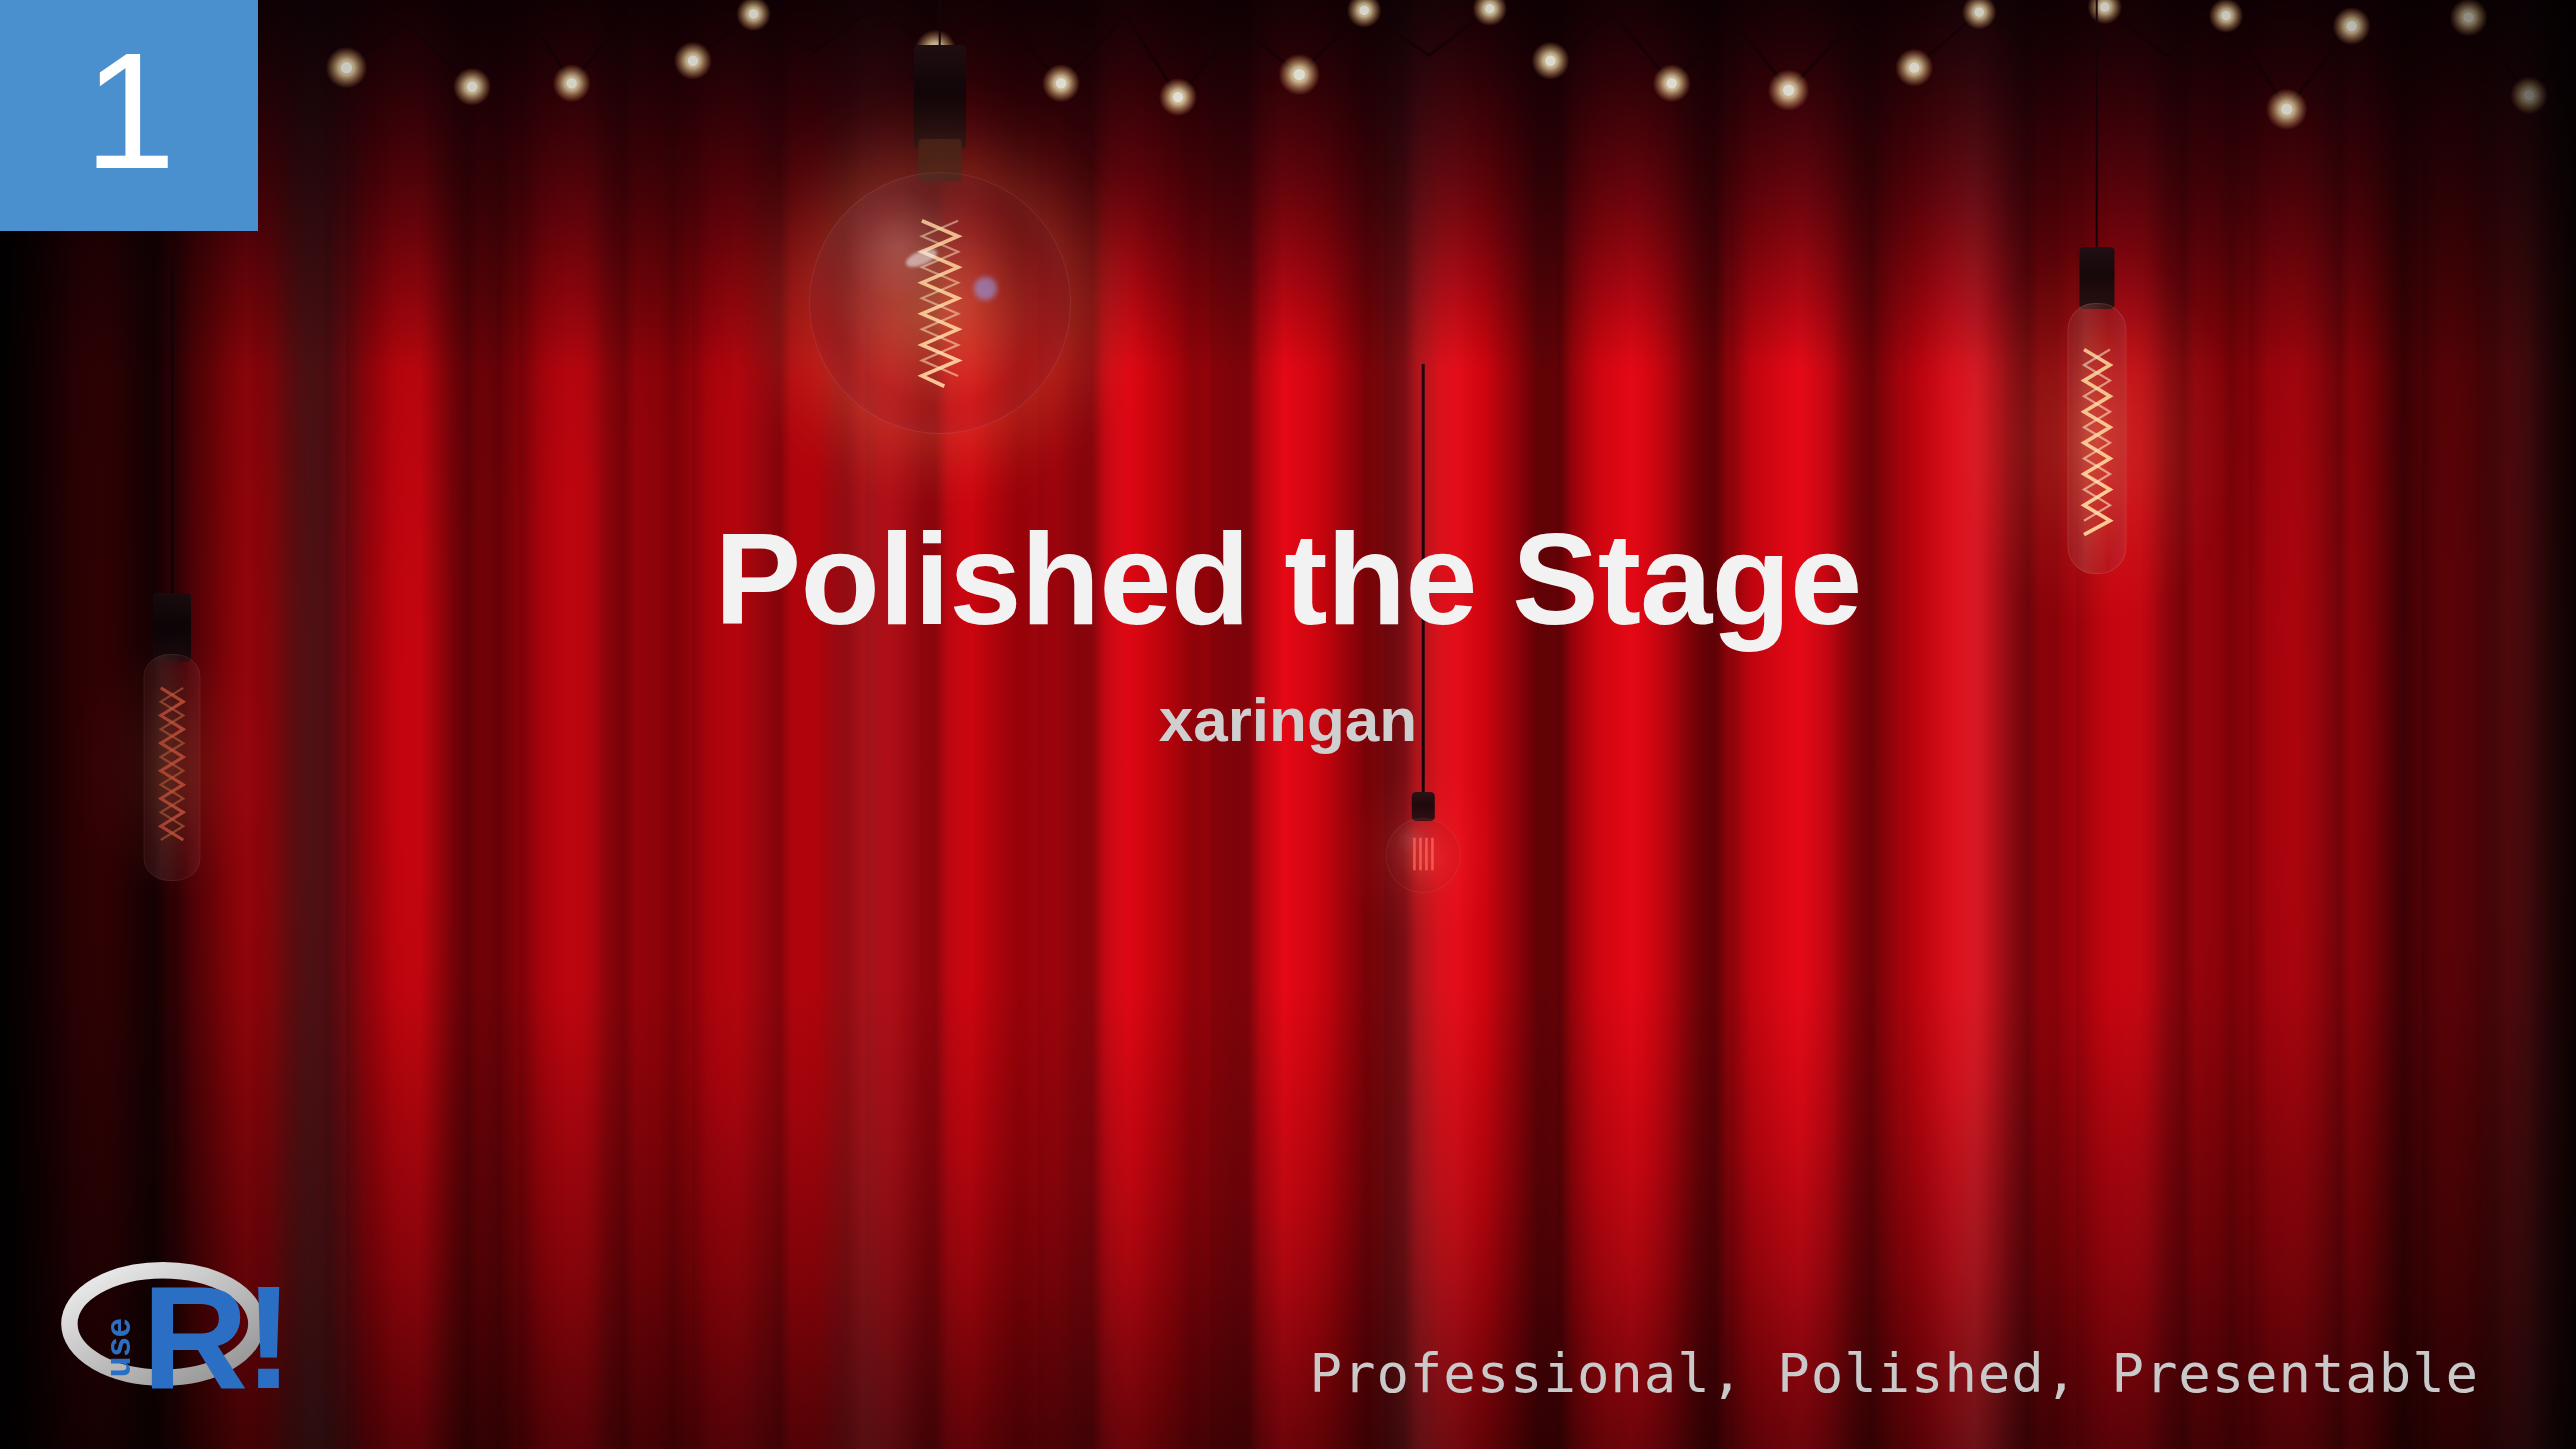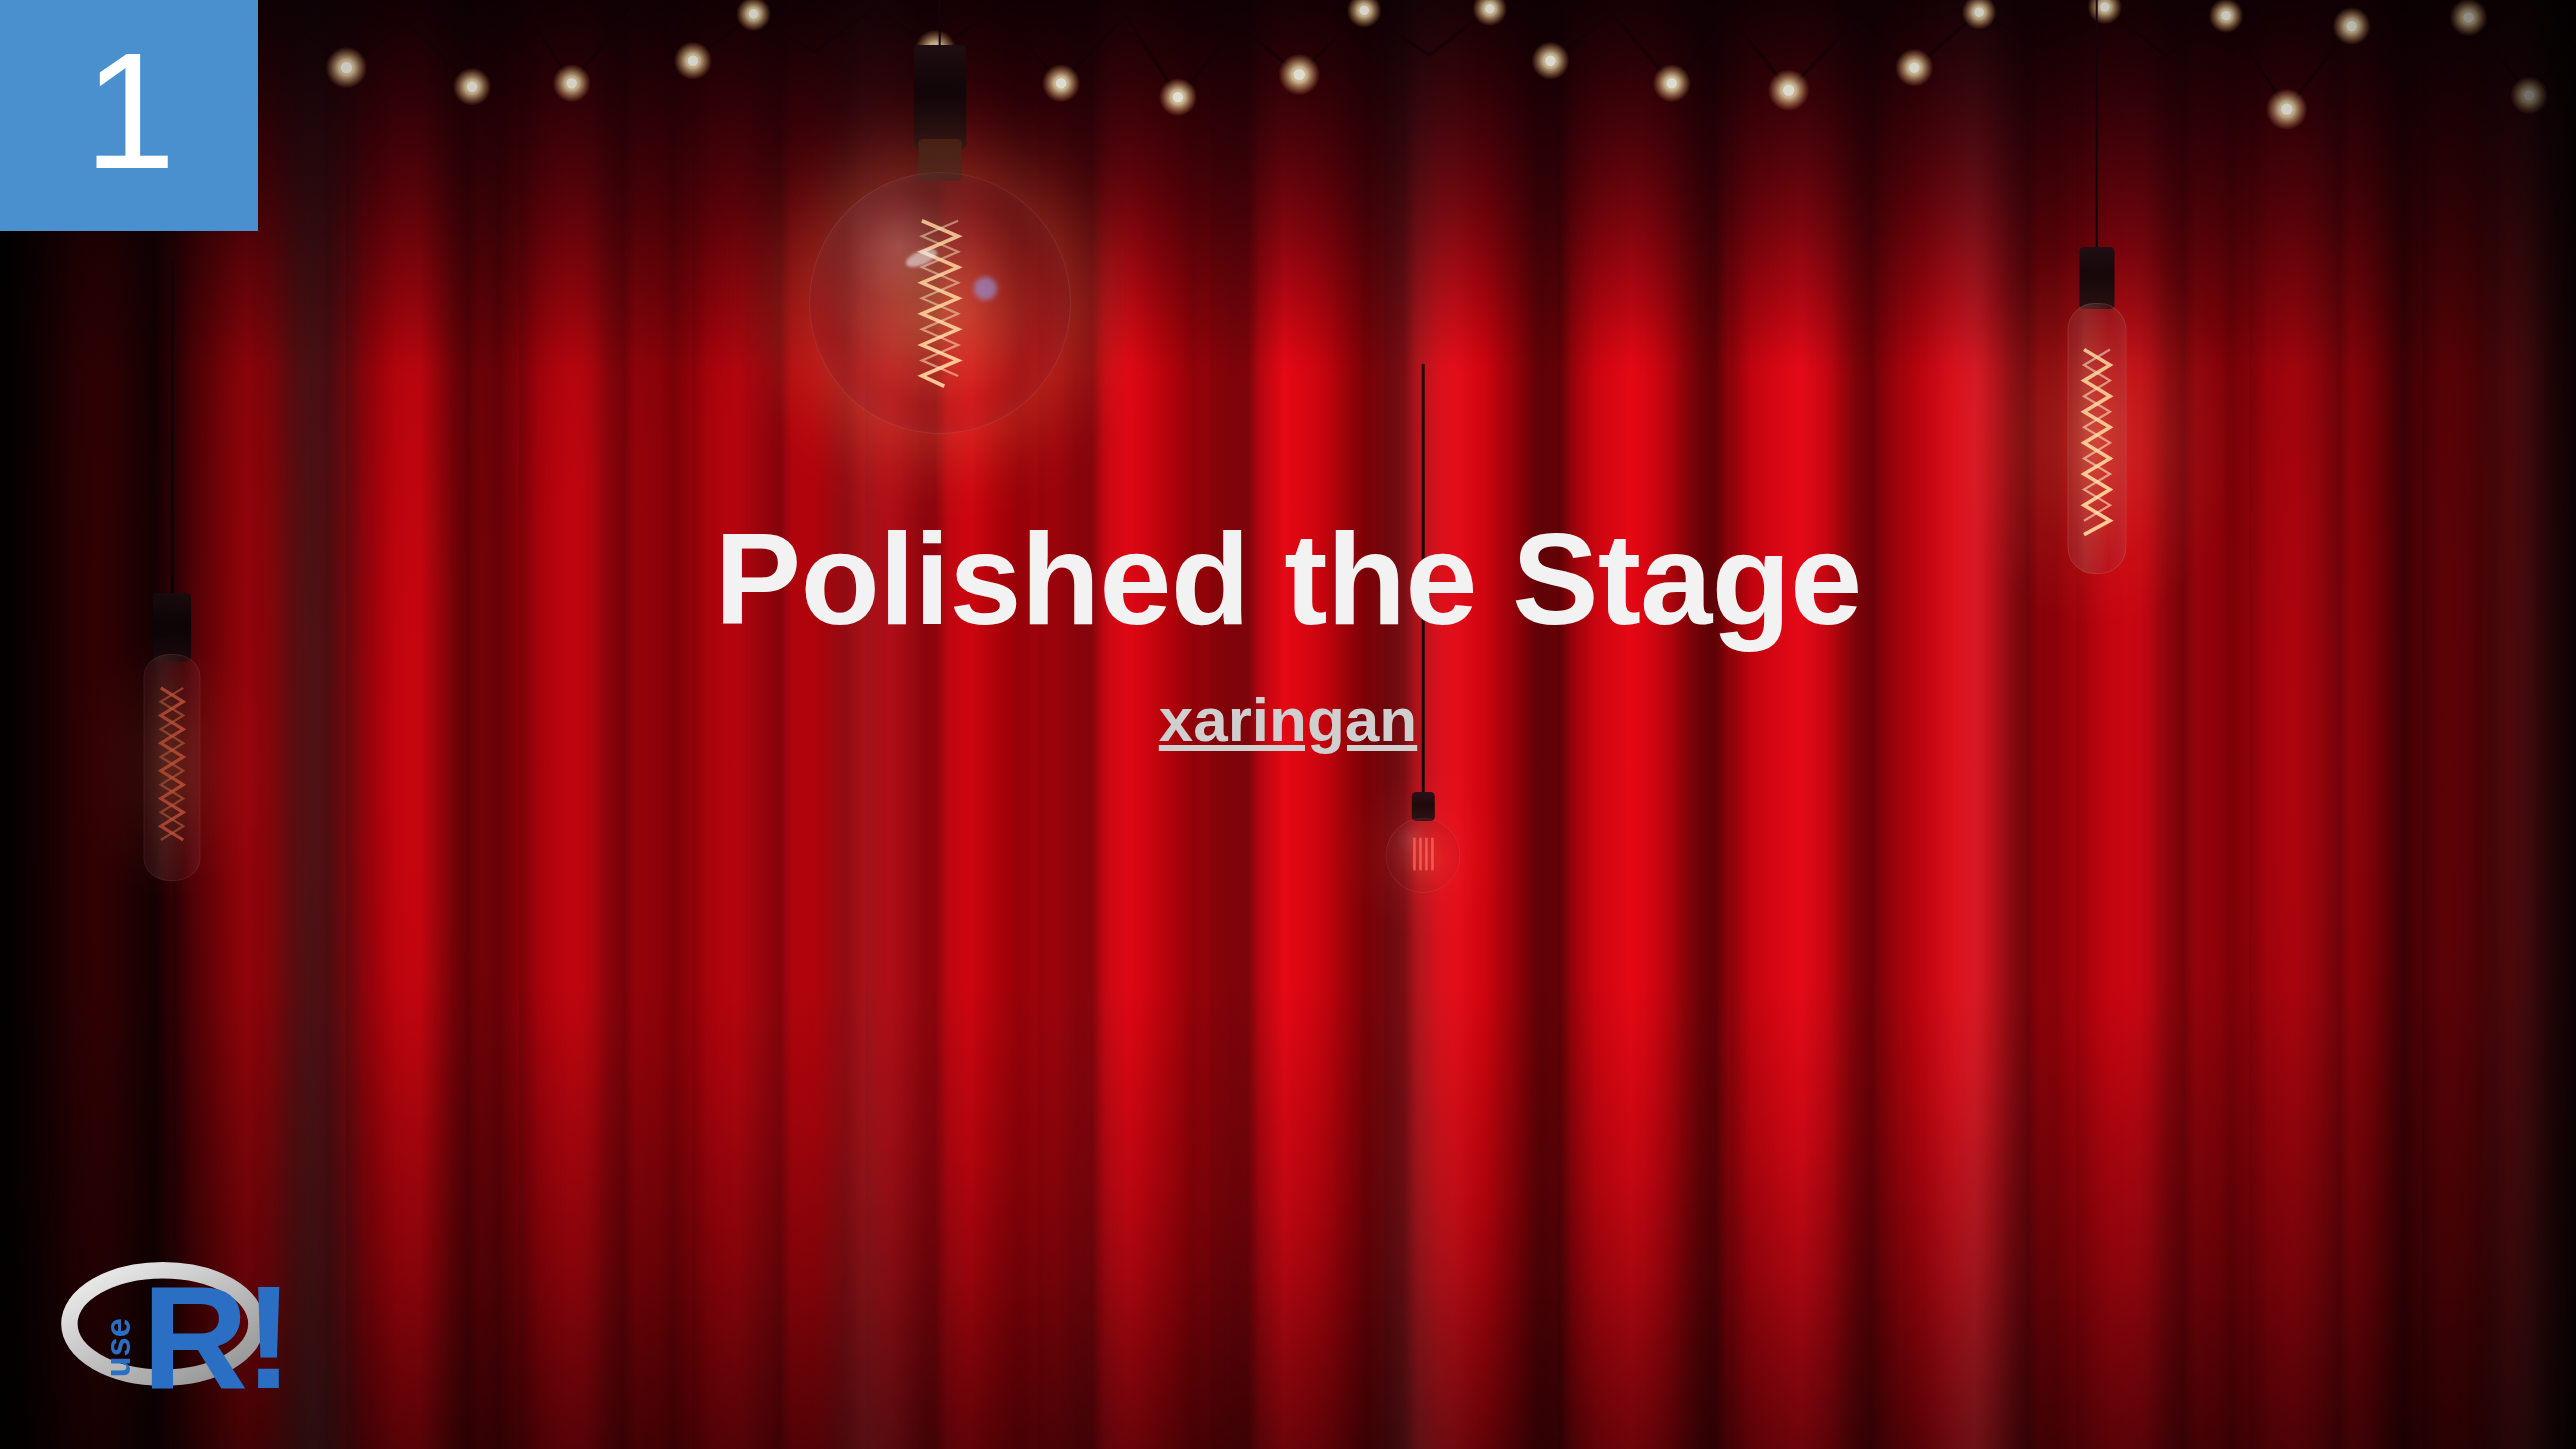--- a/index.html
+++ b/index.html
@@ -176,21 +176,20 @@
     line-height: 1.05;
     letter-spacing: -0.9px;
     margin: 0;
   }
   #slide-subtitle {
     margin: 36px 0 0 0;
     font-size: 62px;
     font-weight: 700;
     color: #cfcfcf;
     letter-spacing: 0px;
-    text-decoration: underline;
   }
 
   
   #author-block {
     position: absolute;
     right: 97px;
     bottom: 45px;
     text-align: right;
     z-index: 30;
   }
@@ -376,20 +375,21 @@
   <div id="slide-badge" style="background:#4a8fce;">
     <span>1</span>
   </div>
 
   <div id="title-block">
     <h1 id="slide-title">Polished the Stage</h1>
     <div id="slide-subtitle">xaringan</div>
   </div>
 
   <div id="author-block">
+    <div id="author-tagline">Professional, Polished, Presentable</div>
   </div>
 
   <div id="user-logo">
     <svg viewBox="0 0 268 210">
       <defs>
         <linearGradient id="ringGrad" x1="0" y1="0" x2="1" y2="1">
           <stop offset="0%" stop-color="#f2f2f2"></stop>
           <stop offset="45%" stop-color="#c4c4c4"></stop>
           <stop offset="100%" stop-color="#8f8f8f"></stop>
         </linearGradient>

